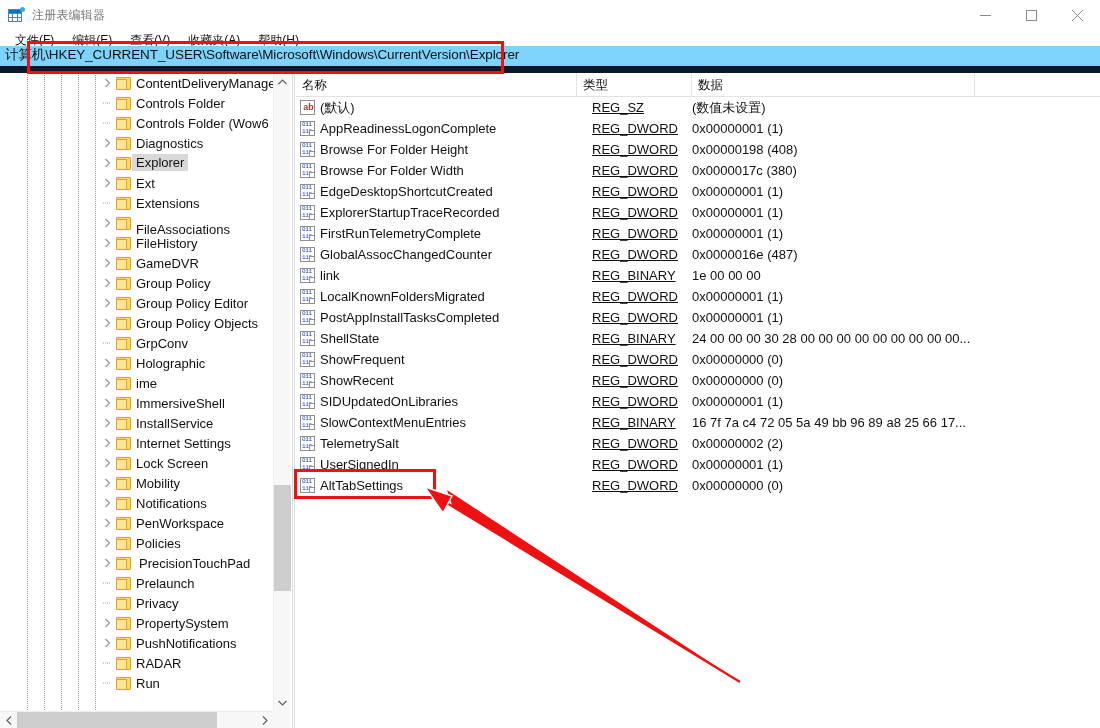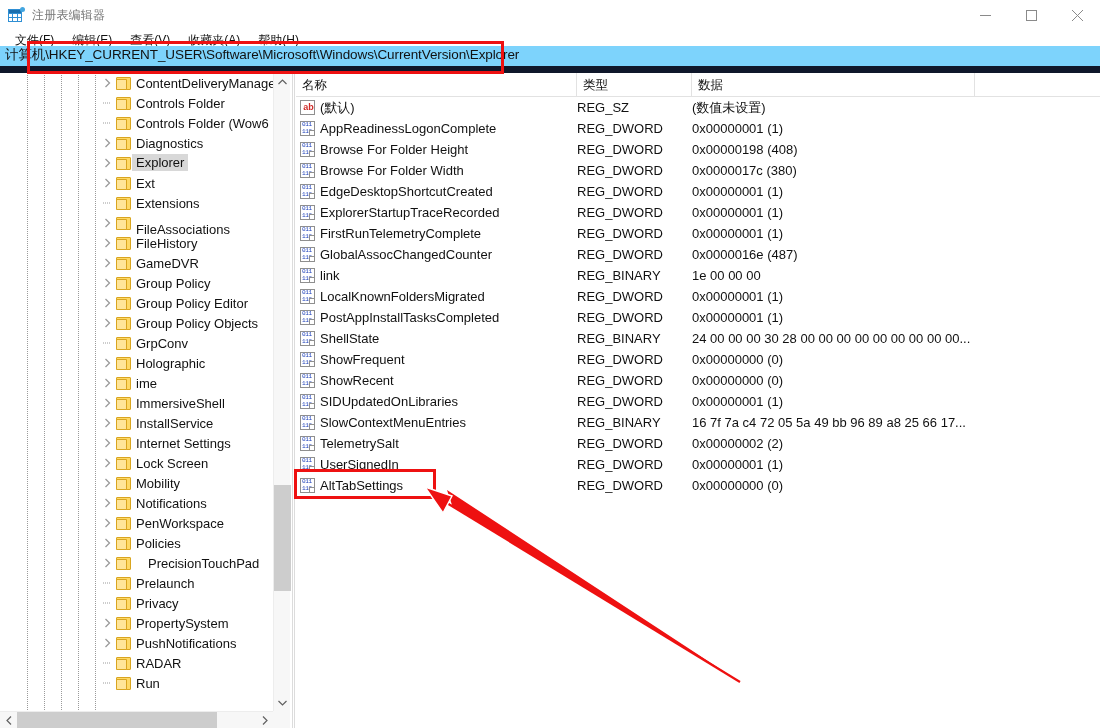--- a/index.html
+++ b/index.html
@@ -135,21 +135,21 @@
     white-space: nowrap; overflow: hidden;
   }
   .list-rows { position: relative; }
   .val-row {
     position: relative; height: 21px; width: 804px;
     display: flex; align-items: center;
     font-size: 13px; color: #111111; white-space: nowrap;
   }
   .val-icon { position: absolute; left: 4px; top: 3px; width: 15px; height: 15px; }
   .val-name { position: absolute; left: 24px; }
-  .val-type { position: absolute; left: 281px; }
+  .val-type { position: absolute; left: 296px; text-decoration: underline; }
   .val-data { position: absolute; left: 396px; }
 
   
   .ico-ab {
     position: relative; width: 15px; height: 15px;
     background: #ffffff; border: 1px solid #8f8f8f;
   }
   .ico-ab span {
     position: absolute; left: 0; top: -1px; width: 15px; text-align: center;
     font-size: 9px; line-height: 15px; color: #cf2a27; font-weight: bold;
@@ -568,21 +568,21 @@
         <div class="tree-row">
           <div class="exp" style="left: 101px;">
             <svg width="7" height="10" viewBox="0 0 7 10">
               <polyline points="1.5,1 5.5,5 1.5,9" fill="none" stroke="#9a9a9a" stroke-width="1.3"></polyline>
             </svg>
           </div>
           <div class="folder" style="left: 116px; top: 3px;">
             <div class="back"></div>
             <div class="front"></div>
           </div>
-          <span class="tree-label" style="left: 148px; text-align: right;">PrecisionTouchPad</span>
+          <span class="tree-label" style="left: 139px; text-align: right;">PrecisionTouchPad</span>
         </div>
         <div class="tree-row">
           <div class="exp" style="left: 101px;">
             <svg width="12" height="20" viewBox="0 0 12 20">
               <line x1="2" y1="10" x2="10" y2="10" stroke="#9a9a9a" stroke-width="1" stroke-dasharray="1 1"></line>
             </svg>
           </div>
           <div class="folder" style="left: 116px; top: 3px;">
             <div class="back"></div>
             <div class="front"></div>

